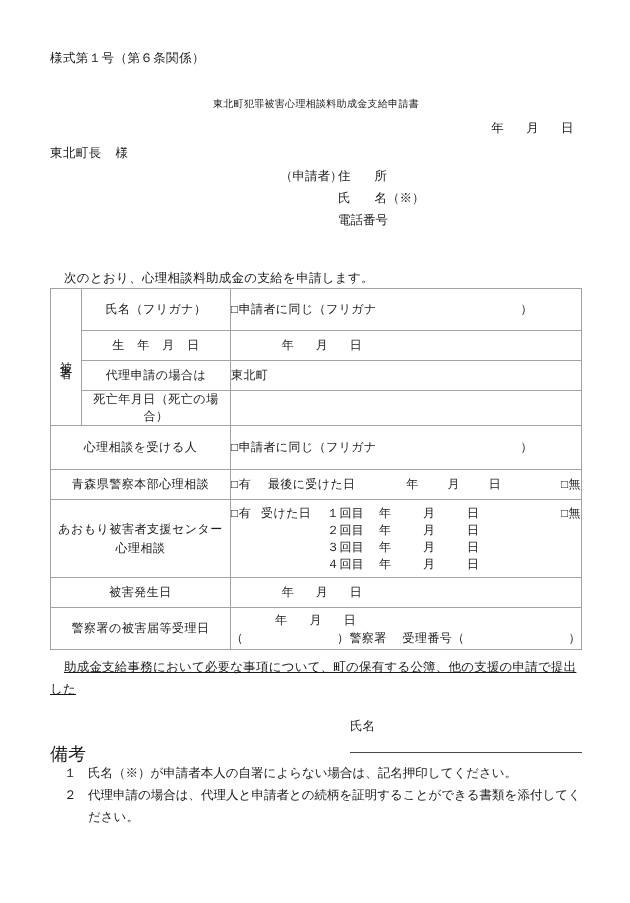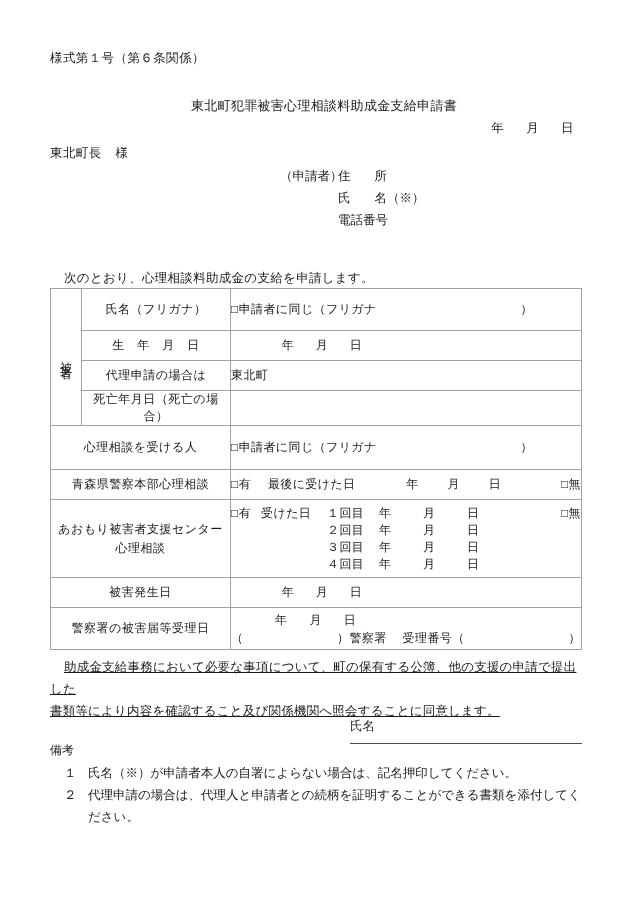--- a/index.html
+++ b/index.html
@@ -27,25 +27,25 @@
   .form-no {
     position: absolute;
     left: 0;
     top: 50px;
     font-size: 12.5px;
     letter-spacing: 0.4px;
     white-space: nowrap;
   }
   .title {
     position: absolute;
-    left: 8px;
+    left: 0;
     top: 97px;
     width: 532px;
     text-align: center;
-    font-size: 13px;
+    font-size: 10px;
     letter-spacing: 0.3px;
   }
   .date-line {
     position: absolute;
     right: 8px;
     top: 120px;
     font-size: 12.5px;
     letter-spacing: 0.4px;
     white-space: nowrap;
   }
@@ -169,27 +169,27 @@
   }
   .consent p { margin: 0; text-decoration: underline; }
   .consent p.first { text-indent: 14px; }
   .sig {
     position: absolute;
     left: 300px;
     top: 718px;
     width: 232px;
     font-size: 12.5px;
     border-bottom: 1px solid #4a4a4a;
-    padding-bottom: 8px;
+    padding-bottom: 17px;
   }
   .remarks-title {
     position: absolute;
     left: 0;
     top: 742px;
-    font-size: 12px;
+    font-size: 18px;
   }
   .remarks {
     position: absolute;
     left: 0;
     top: 762px;
     width: 532px;
     font-size: 12.5px;
     line-height: 22px;
   }
   .remark-item {
@@ -322,21 +322,20 @@
           <div class="l2">
             <span class="paren1">（</span><span>）警察署</span><span style="display:inline-block;width:16px;"></span><span>受理番号（</span><span class="paren2"></span><span>）</span>
           </div>
         </td>
       </tr>
     </tbody>
       </table>
 
     <div class="consent">
       <p class="first">助成金支給事務において必要な事項について、町の保有する公簿、他の支援の申請で提出した</p>
-      <p>書類等により内容を確認すること及び関係機関へ照会することに同意します。</p>
     </div>
 
     <div class="sig">
       <span>氏名</span>
     </div>
 
     <div class="remarks-title">備考</div>
 
     <div class="remarks">
       <div class="remark-item">

